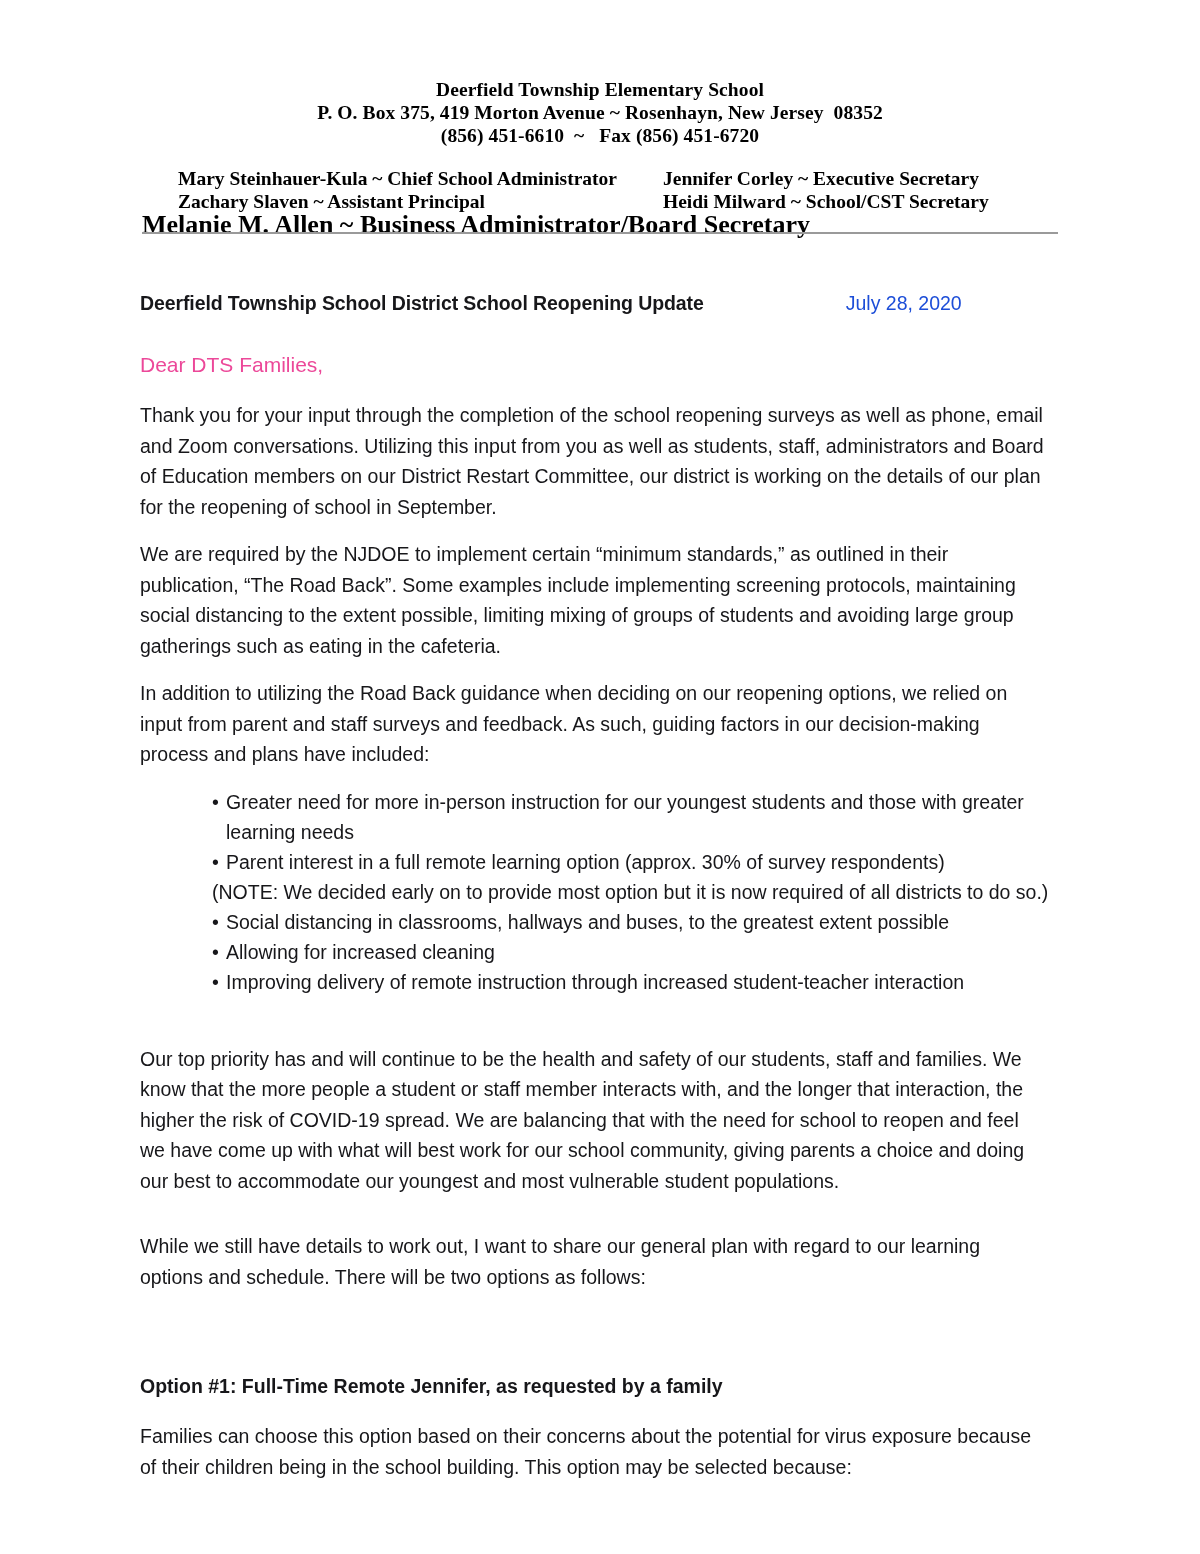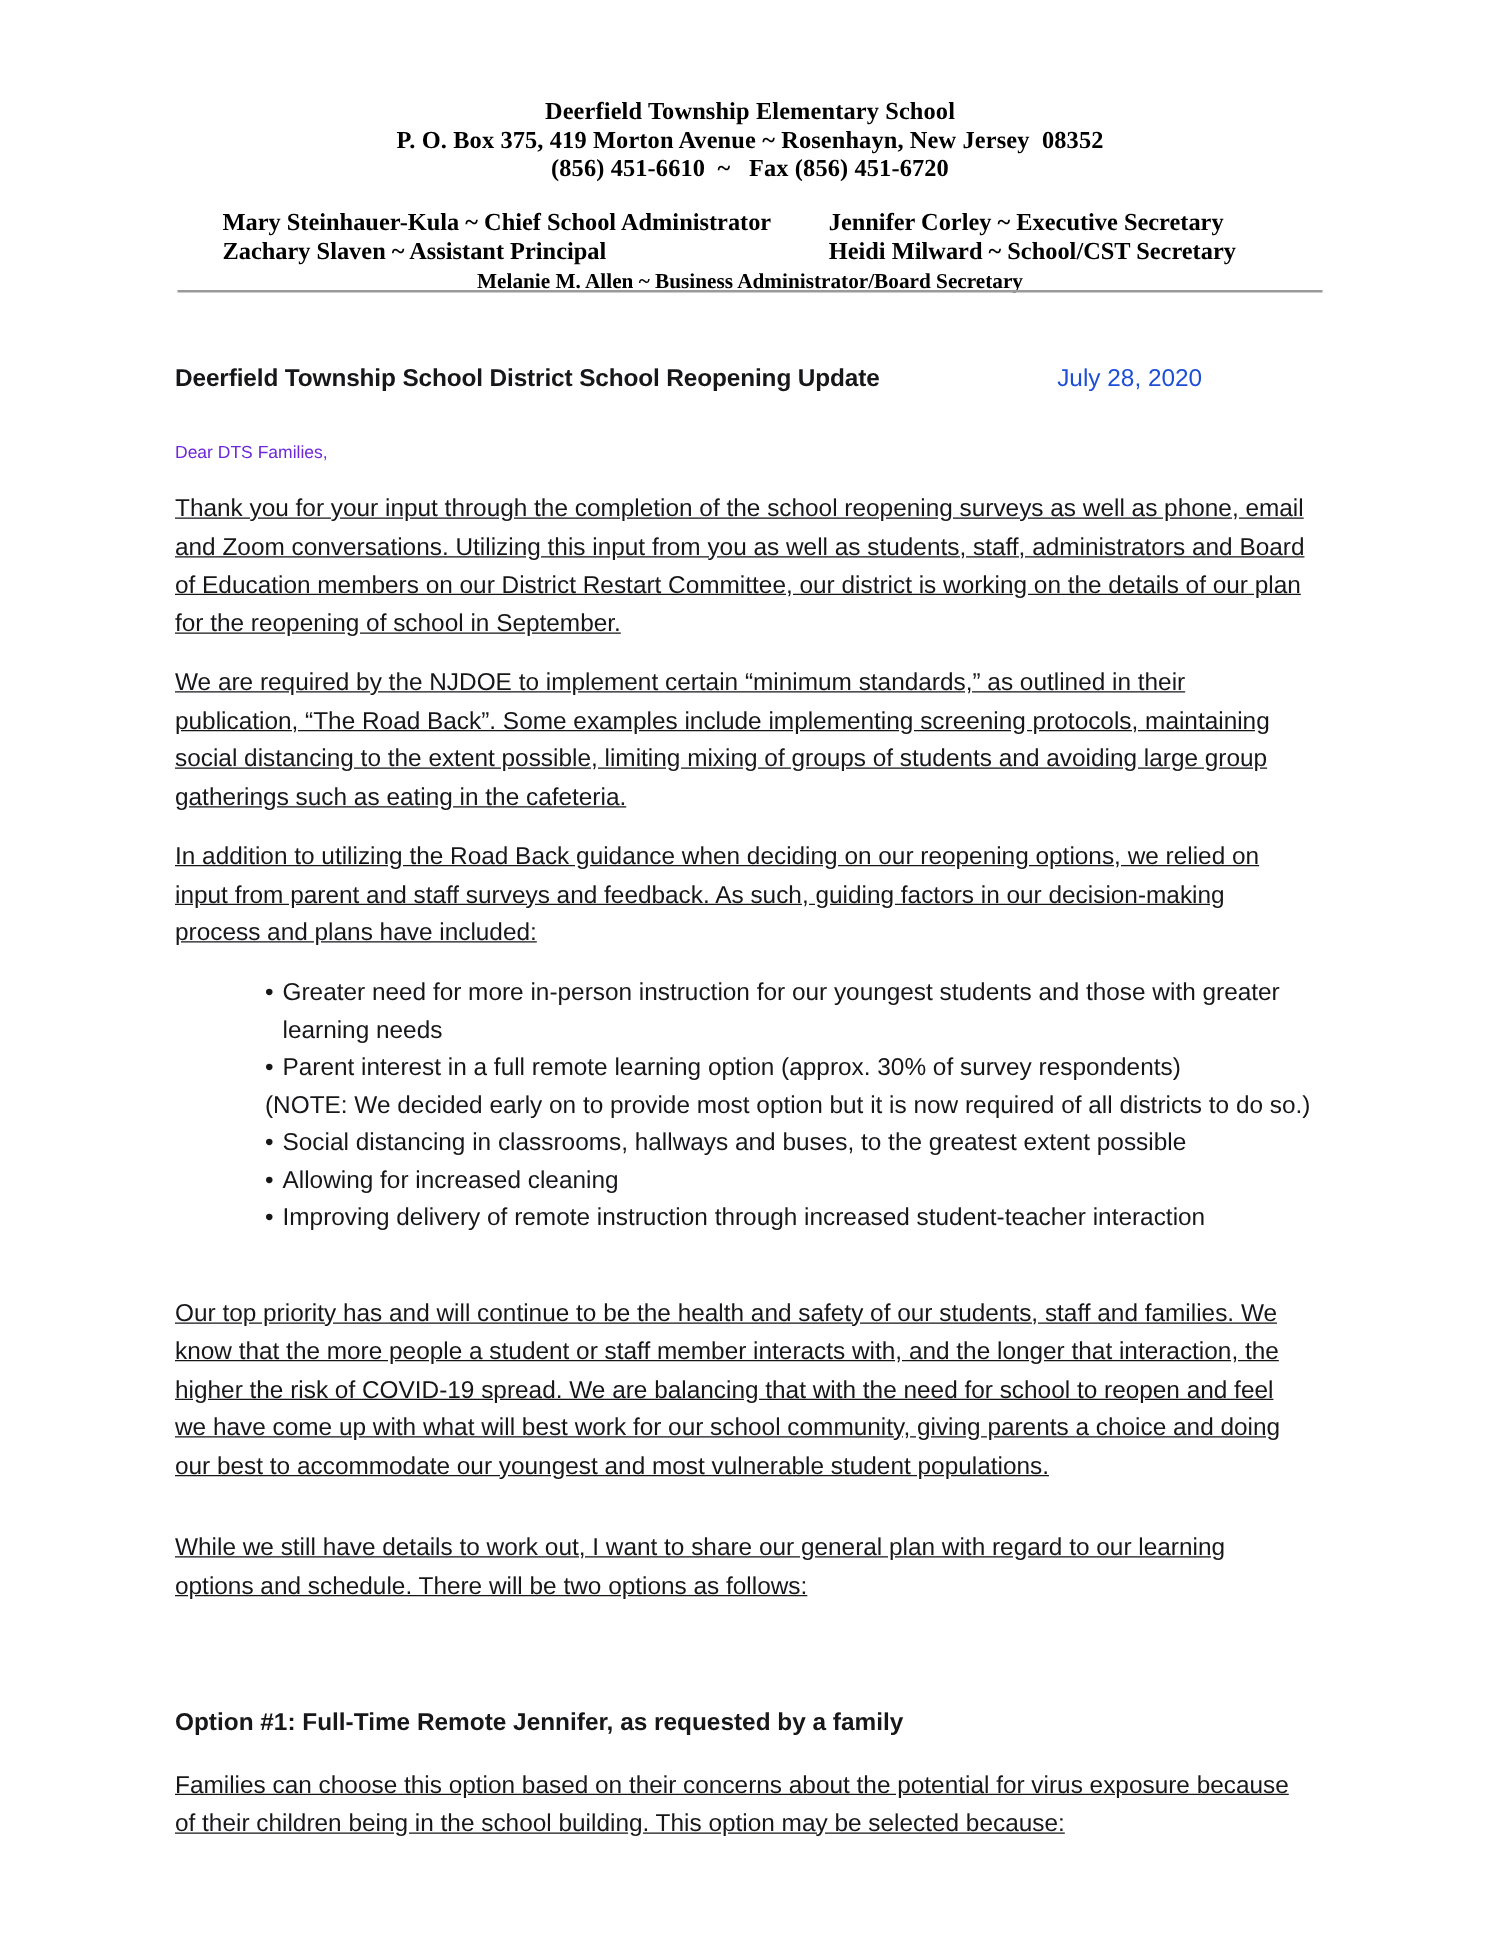--- a/index.html
+++ b/index.html
@@ -60,24 +60,23 @@
     width: 505px;
     padding-left: 36px;
     box-sizing: border-box;
   }
 
   .staff-col-right {
     flex: 1;
   }
 
   .staff-row-center {
-    text-align: center;
     font-family: "Liberation Serif", serif;
     font-weight: bold;
-    font-size: 17px;
+    font-size: 26px;
     line-height: 23px;
     color: #000000;
     white-space: pre;
   }
 
   .header-rule {
     position: absolute;
     left: 142px;
     top: 232px;
     width: 916px;
@@ -108,32 +107,31 @@
   }
 
   .doc-date {
     font-size: 19.5px;
     color: #1d4ed8;
     margin-left: 142px;
     white-space: nowrap;
   }
 
   .salutation {
-    font-size: 14px;
-    color: #6d28d9;
+    font-size: 21px;
+    color: #ec4899;
     margin-bottom: 23px;
   }
 
   p.para {
     font-size: 19.5px;
     line-height: 30.5px;
     color: #17171a;
     margin: 0 12px 17px 0;
     text-align: left;
-    text-decoration: underline;
   }
 
   .bullet-list {
     margin: 16px 0 0 0;
     padding: 0;
     list-style: none;
   }
 
   .bullet-item {
     position: relative;

